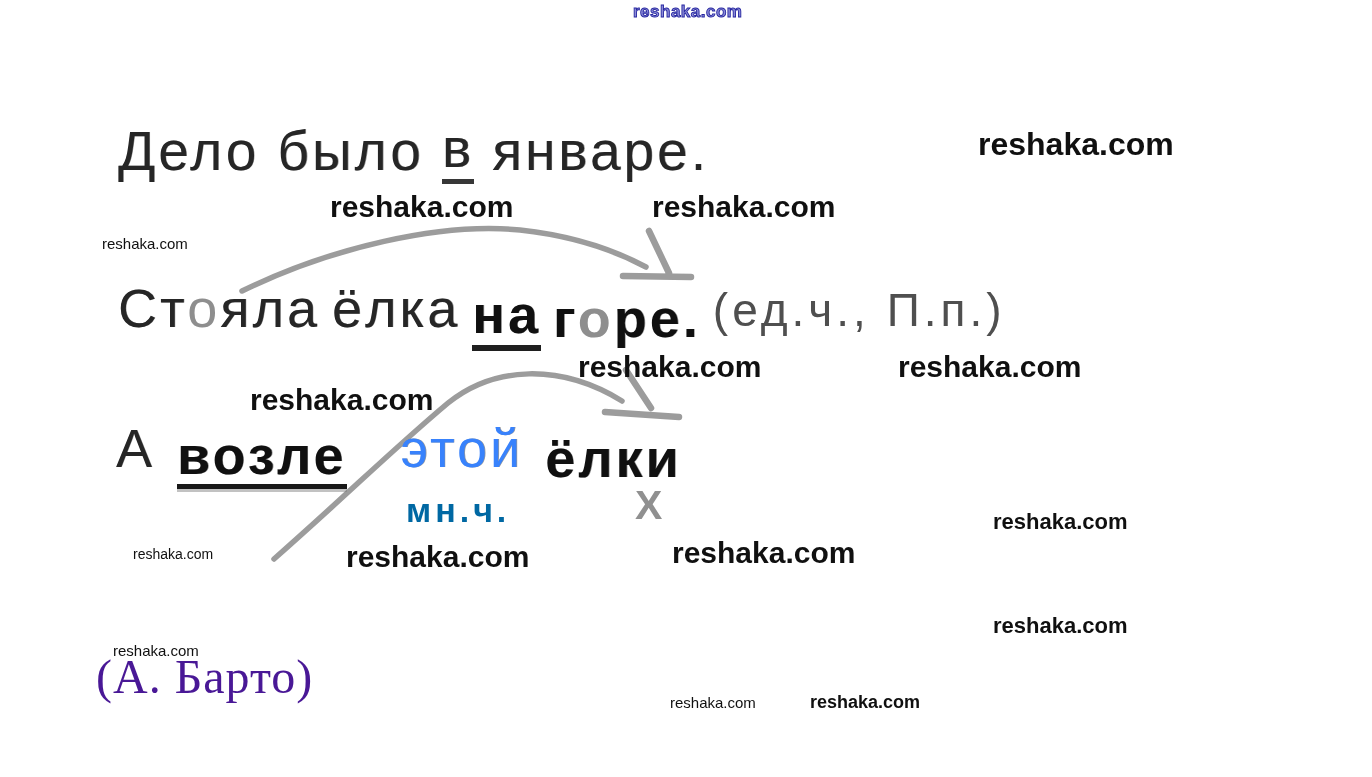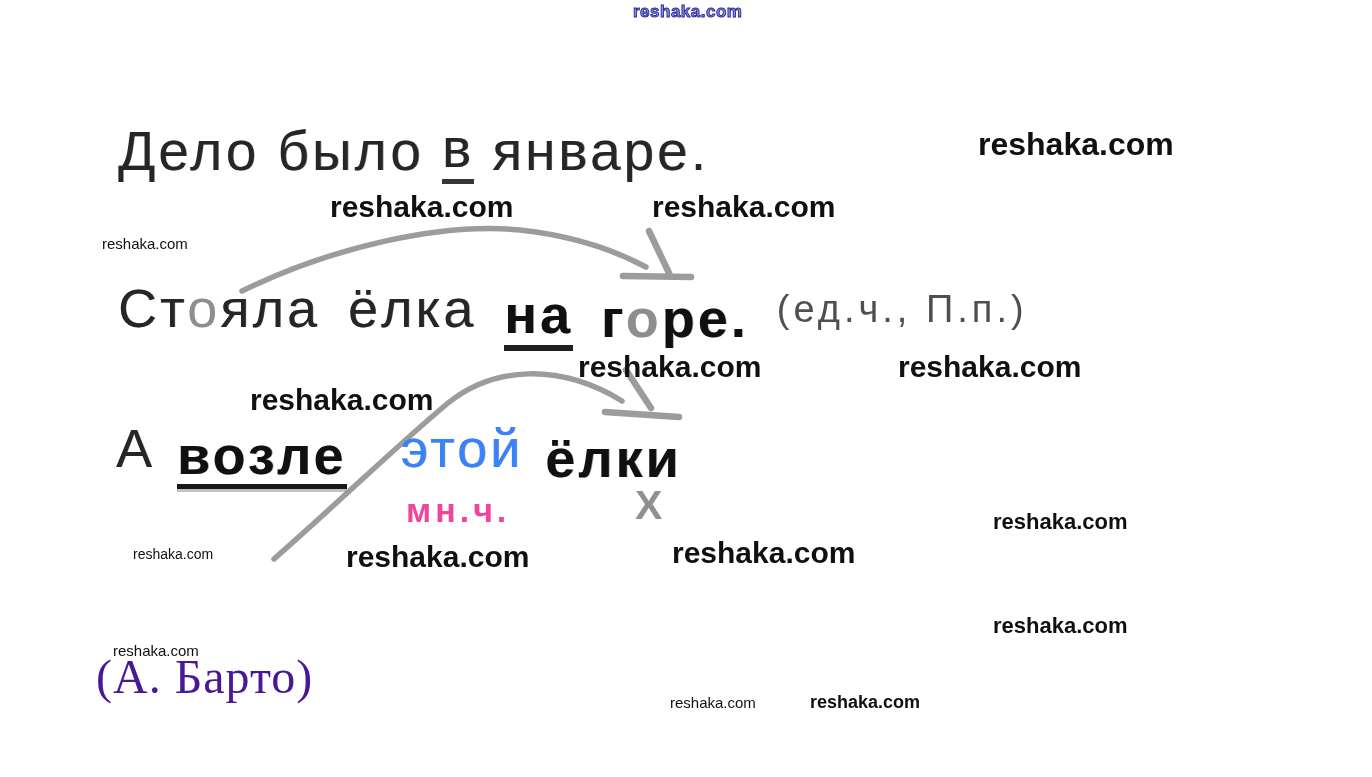--- a/index.html
+++ b/index.html
@@ -8,32 +8,32 @@
     overflow:hidden;font-family:"Liberation Sans",sans-serif;
   }
   
   .scan-layer{position:absolute;inset:0;filter:blur(0.4px) contrast(1.05);}
   .line{
     position:absolute;display:flex;align-items:center;line-height:1.05;
     color:#2a2a2a;letter-spacing:3px;white-space:pre;
     text-shadow:0.6px 0.4px 0 rgba(35,35,35,.45);
   }
   .line1{left:118px;top:120px;font-size:55px;gap:18px;}
-  .line2{left:118px;top:266px;font-size:54px;gap:28px;}
+  .line2{left:118px;top:266px;font-size:54px;gap:12px;}
   .line3{left:116px;top:407px;font-size:54px;gap:22px;}
   .line4{left:114px;top:551px;font-size:54px;gap:20px;}
   .b{font-weight:bold;color:#151515;margin-top:20px;}
   .g{color:#8d8d8d;text-shadow:none;}
   .u{border-bottom:5px solid #3a3a3a;padding-bottom:1px;}
   .u2{border-bottom:6px solid #242424;padding-bottom:2px;}
   .u3{border-bottom:5px solid #1d1d1d;box-shadow:0 3px 0 rgba(120,120,120,.45);}
-  .note{font-size:38px;color:#515151;letter-spacing:4px;padding-top:4px;font-weight:normal;text-shadow:none;}
+  .note{font-size:46px;color:#515151;letter-spacing:4px;padding-top:4px;font-weight:normal;text-shadow:none;}
   .det{color:#3b82f6;margin-left:32px;}
   .mnch{position:absolute;left:406px;top:491px;font-size:34px;font-weight:bold;
-        color:#ec4899;letter-spacing:4px;text-shadow:none;}
+        color:#0369a1;letter-spacing:4px;text-shadow:none;}
   .xmark{position:absolute;left:635px;top:482px;font-size:41px;font-weight:bold;color:#8f8f8f;}
   .author{position:absolute;left:96px;top:649px;font-family:"Liberation Serif",serif;
           font-size:48px;color:#4c1d95;letter-spacing:1px;}
   .arrows{position:absolute;inset:0;pointer-events:none;}
   .arrow-stroke{fill:none;stroke:#9b9b9b;stroke-width:5.5;stroke-linecap:round;}
   .arrow-head{fill:none;stroke:#9b9b9b;stroke-width:6.5;stroke-linecap:round;}
 
   
   .wm{position:absolute;color:#101010;white-space:nowrap;font-family:"Liberation Sans",sans-serif;}
   .wm-xl{font-size:32px;font-weight:bold;}

